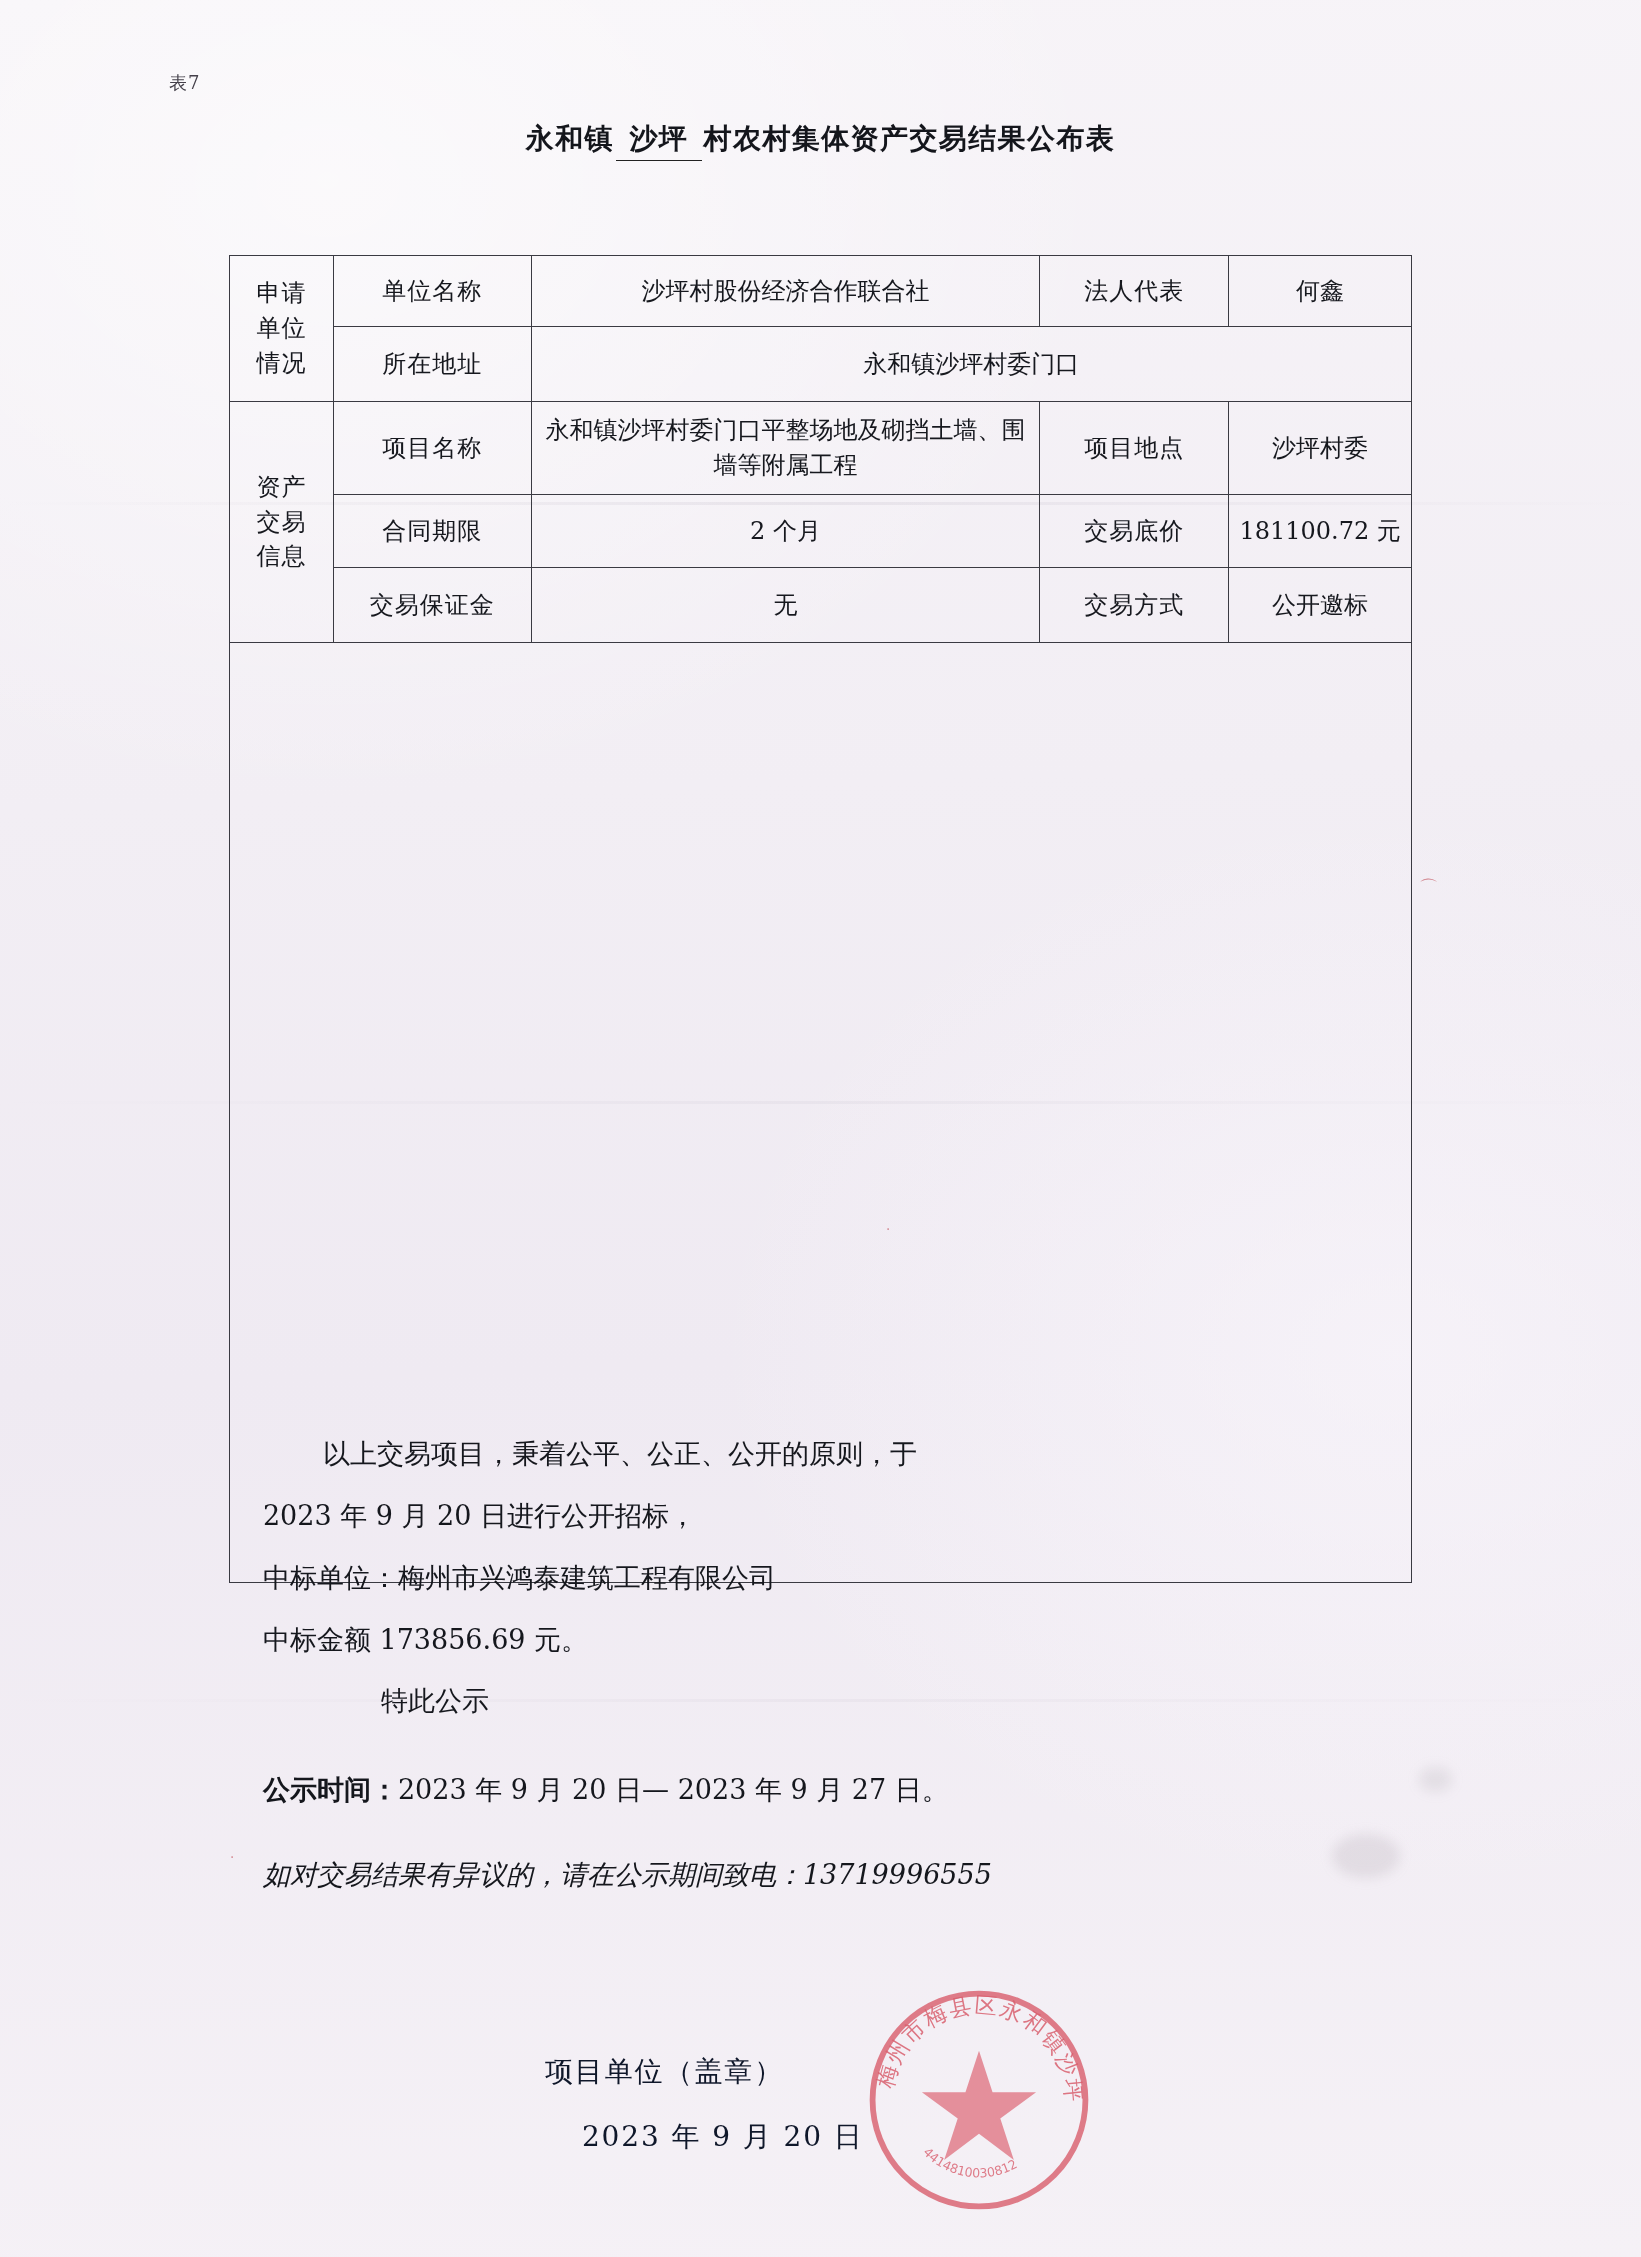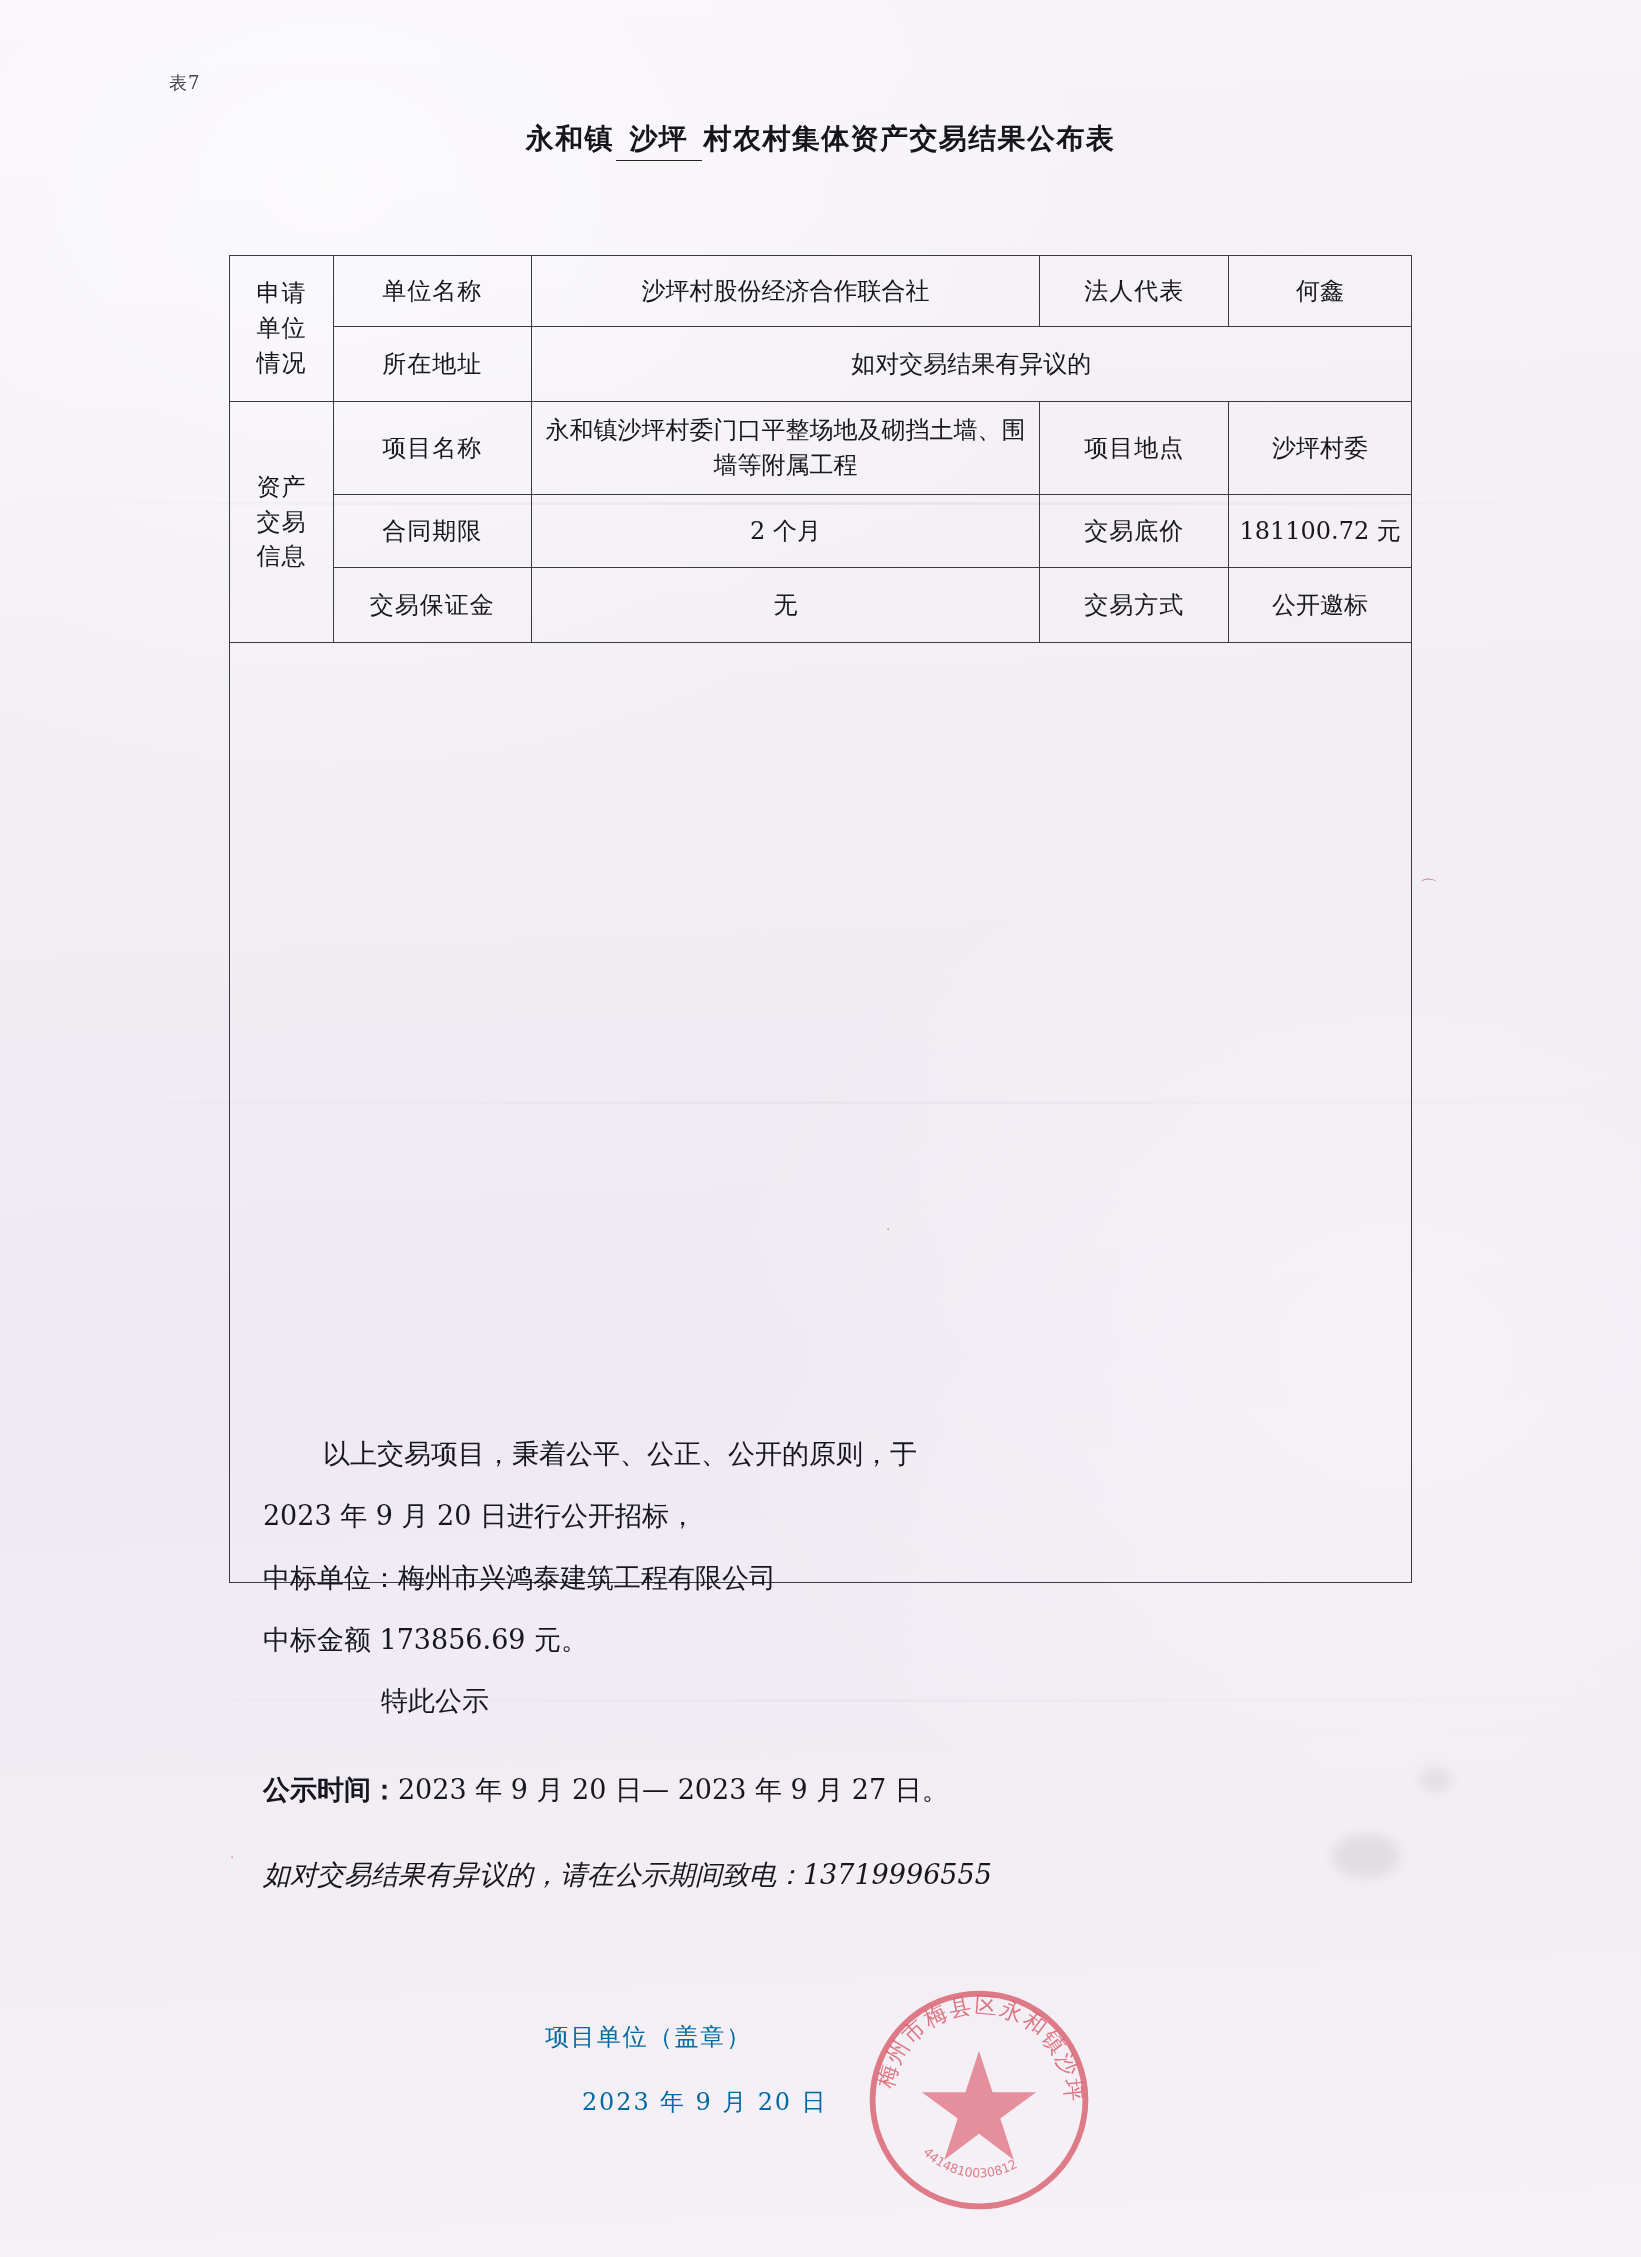--- a/index.html
+++ b/index.html
@@ -95,22 +95,23 @@
     position:absolute;
     width:238px;height:238px;
     left:626px;top:-106px;
     pointer-events:none;
   }
   .seal svg{display:block;}
 
   .sign-block{
     position:absolute;
     font-family:"DejaVu Serif","Liberation Serif",serif;
-    font-size:24px;color:#0369a1;
+    font-size:28px;color:#0f172a;
     letter-spacing:1.9px;
+    margin-top:32px;
   }
 
   .handwrite-mark{position:absolute;color:#d38a93;font-size:19.3px;}
 </style>
 </head>
 <body>
 
 <div class="paper"></div>
 
 <div class="scan-fold" style="top:502px;"></div>
@@ -138,21 +139,21 @@
         <div>单位</div>
         <div>情况</div>
       </td>
       <td class="lbl">单位名称</td>
       <td class="val-wide">沙坪村股份经济合作联合社</td>
       <td class="lbl2">法人代表</td>
       <td class="val2">何鑫</td>
     </tr>
     <tr class="r2">
       <td class="lbl">所在地址</td>
-      <td colspan="3">如对交易结果有异议的</td>
+      <td colspan="3">永和镇沙坪村委门口</td>
     </tr>
     <tr class="r3">
       <td class="side" rowspan="3">
         <div>资产</div>
         <div>交易</div>
         <div>信息</div>
       </td>
       <td class="lbl">项目名称</td>
       <td class="val-wide proj-name">永和镇沙坪村委门口平整场地及砌挡土墙、围墙等附属工程</td>
       <td class="lbl2">项目地点</td>

